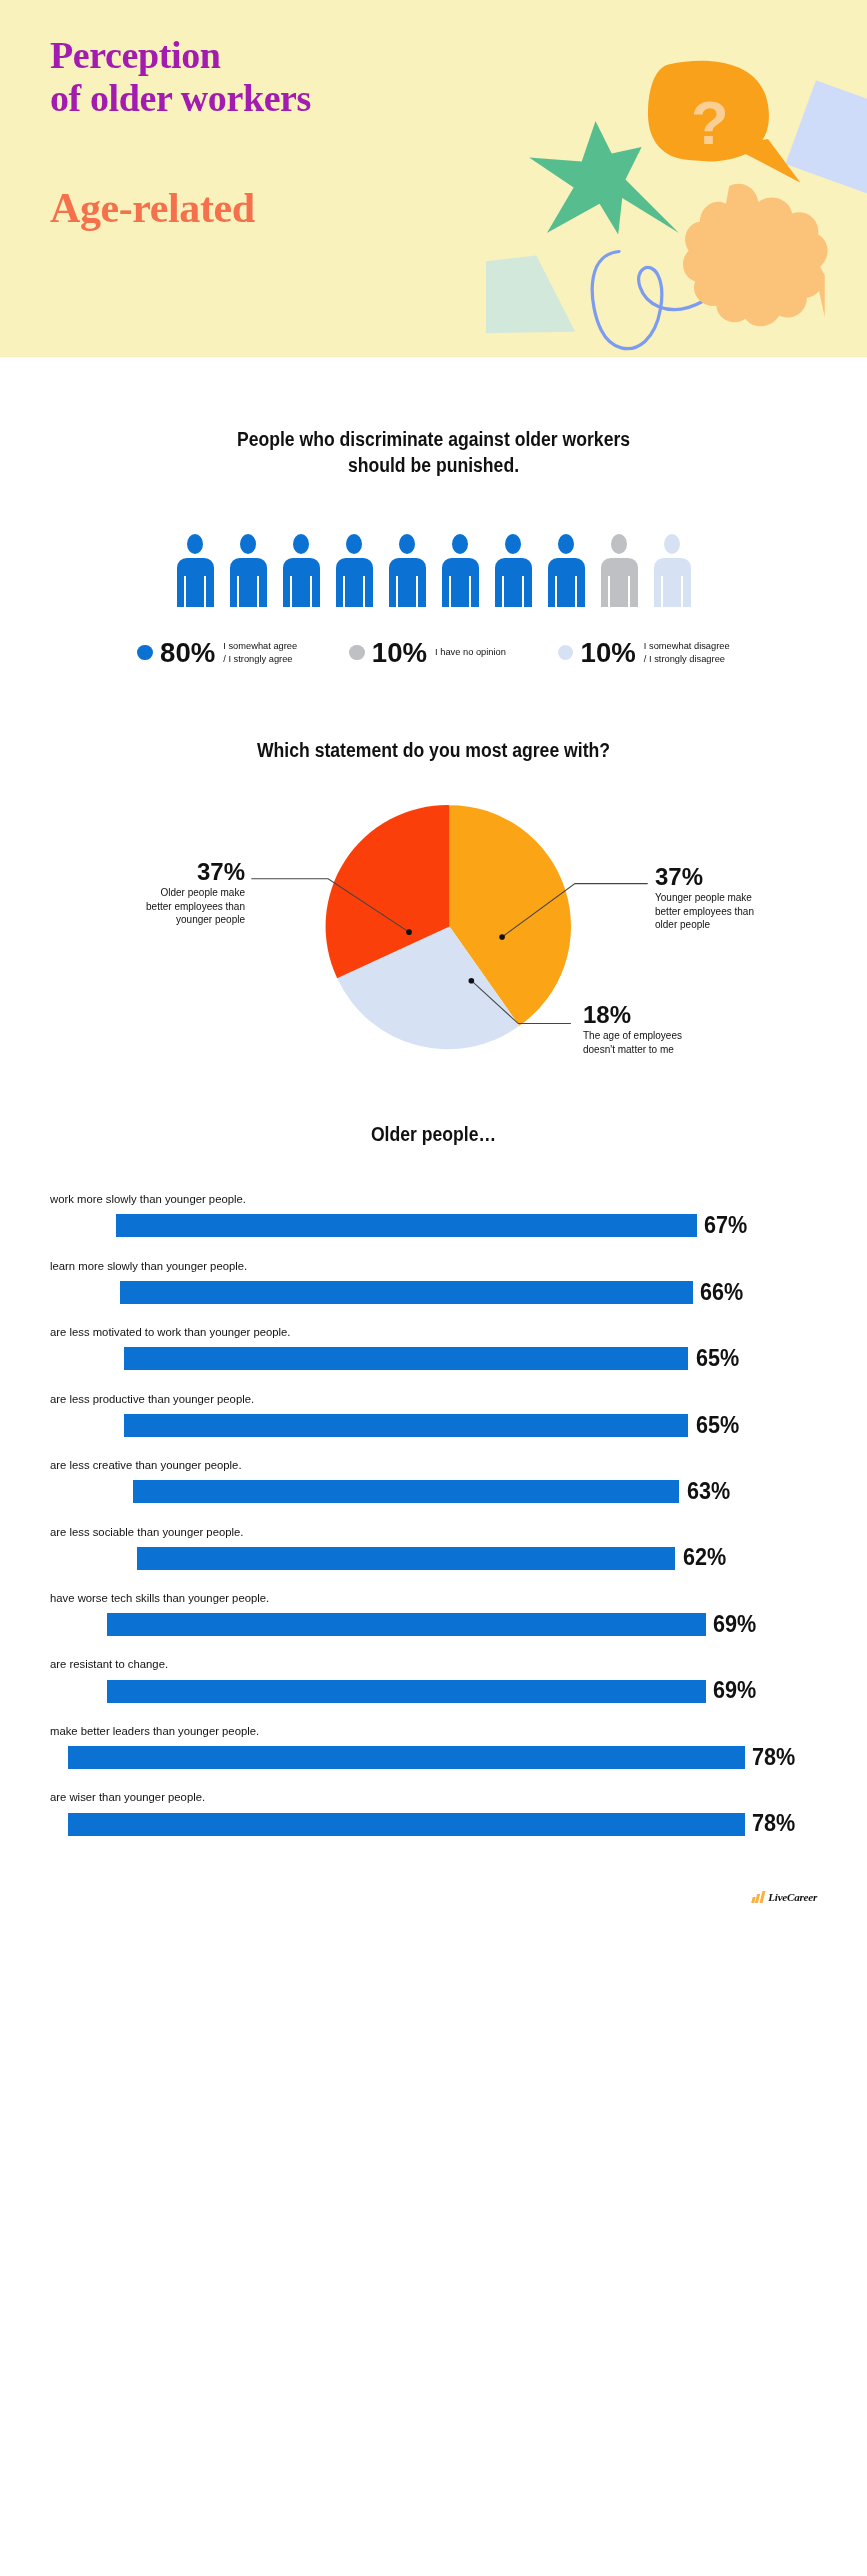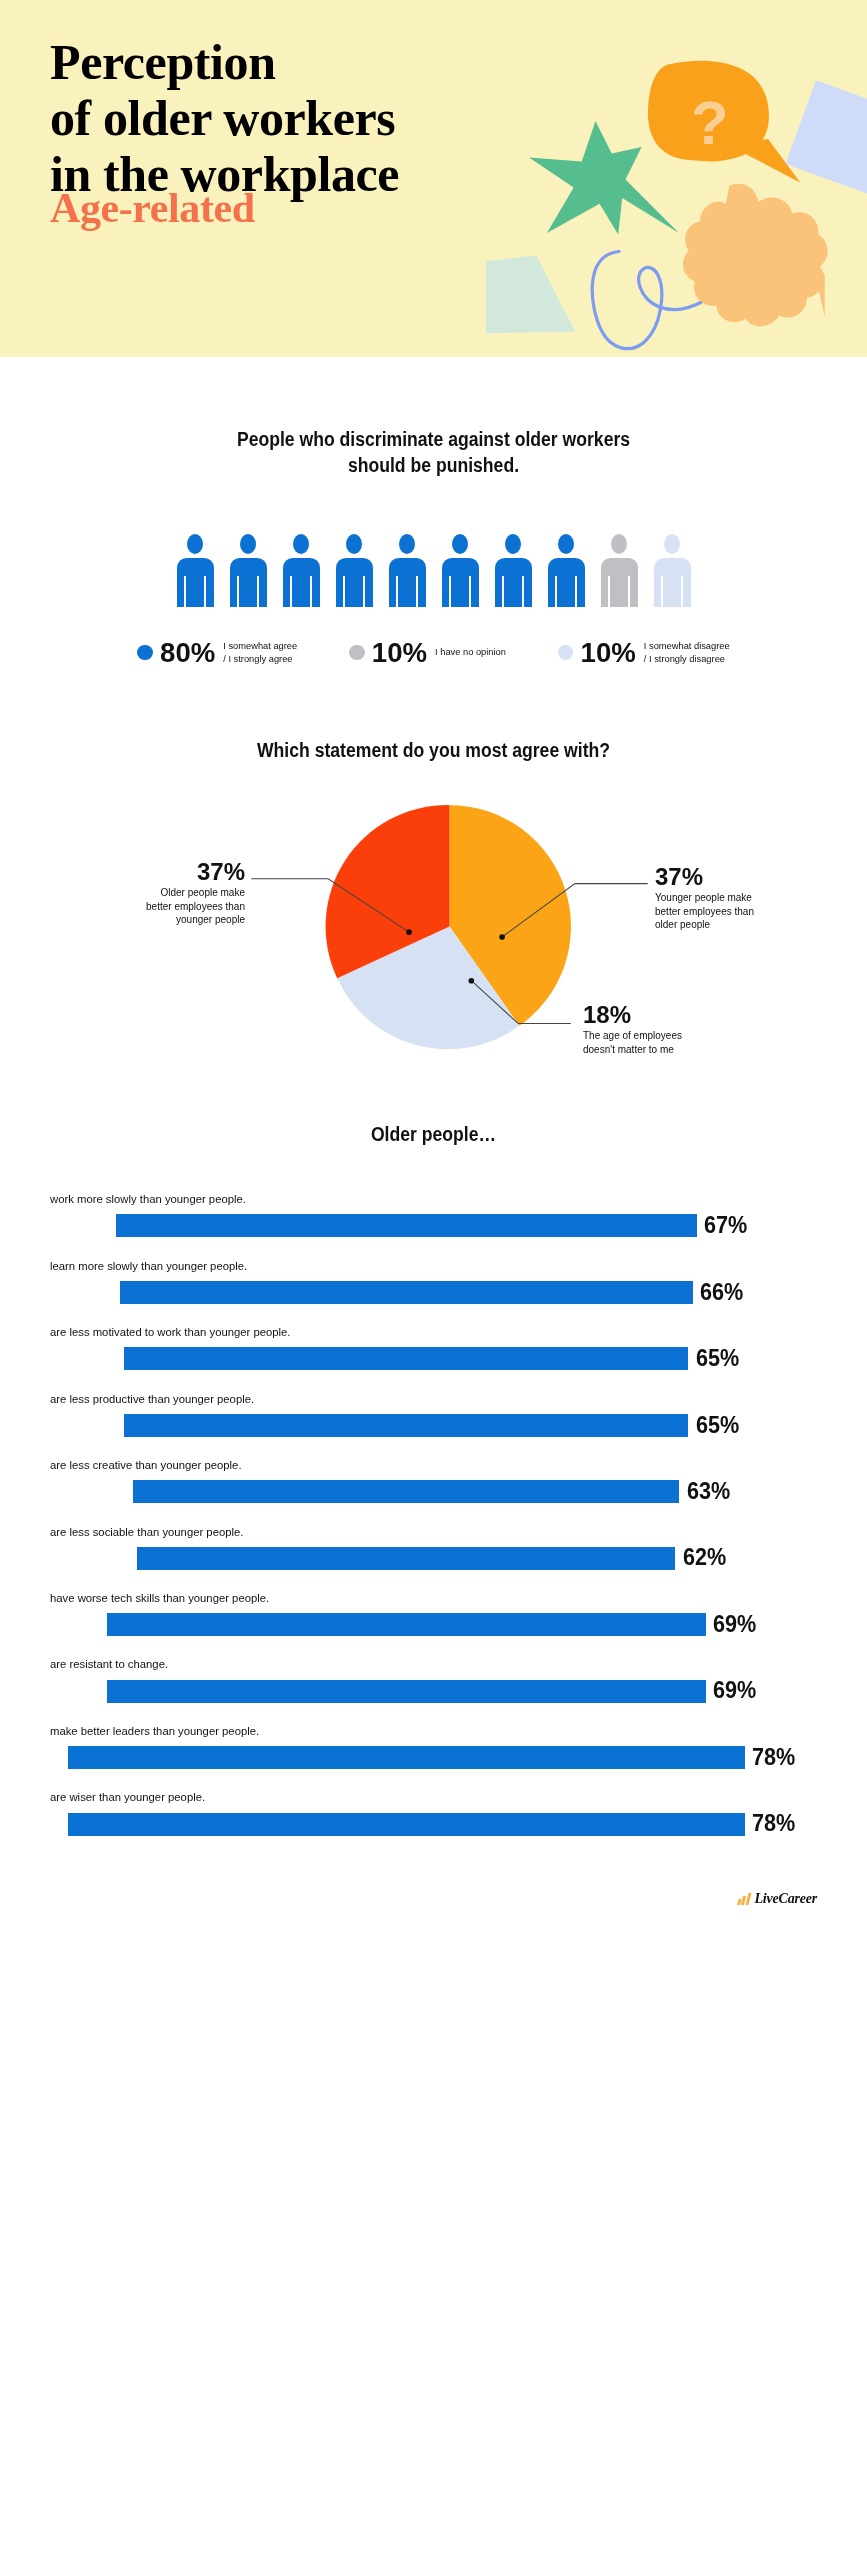--- a/index.html
+++ b/index.html
@@ -19,23 +19,23 @@
     height:357px;
     background:#FAF2BC;
     overflow:hidden;
   }
   .header-title {
     position:absolute;
     left:50px;
     top:34px;
     font-family:"Liberation Serif", serif;
     font-weight:bold;
-    font-size:50px;
+    font-size:38px;
     line-height:1.12;
-    color:#000000;
+    color:#a21caf;
     letter-spacing:-0.4px;
     z-index:5;
   }
   .header-title .line { display:block; white-space:nowrap; }
   .header-sub {
     position:absolute;
     left:50px;
     top:185px;
     font-family:"Liberation Serif", serif;
     font-weight:bold;
@@ -129,21 +129,21 @@
     transform-origin:left center;
   }
 
   
   .footer { height:97px; position:relative; }
   .logo { position:absolute; right:50px; top:34px; display:flex; align-items:center; }
   .logo-mark { display:flex; align-items:flex-end; gap:1.6px; margin-right:4px; }
   .logo-mark i { display:block; width:3.2px; background:#FBB040; transform:skewX(-14deg); }
   .logo-text {
     font-family:"Liberation Serif", serif;
-    font-weight:bold; font-style:italic; font-size:14px; color:#111; letter-spacing:-0.2px;
+    font-weight:bold; font-style:italic; font-size:11px; color:#111; letter-spacing:-0.2px;
   }
 </style>
 </head>
 <body>
 
 <div class="page">
 
   <div class="header">
 
     <svg class="deco" style="left:486px; top:32px;" width="381" height="324" viewBox="0 0 470 400">
@@ -154,21 +154,20 @@
       <path d="M300,190 C316,182 334,192 336,210 C352,198 374,206 378,224 C396,218 412,232 410,250 C424,258 426,278 412,290 C422,304 414,326 396,328 C396,346 378,358 362,350 C352,366 330,368 320,354 C306,364 286,356 284,338 C266,340 252,324 258,308 C242,302 238,282 250,270 C240,256 248,236 264,234 C264,216 282,204 296,212 Z" fill="#FBC37A"></path>
       <polygon points="400,270 418,300 418,352" fill="#FBC37A"></polygon>
       <path d="M225,40 C280,28 340,38 348,90 C356,142 320,158 276,160 L250,158 C206,154 198,120 200,92 C202,64 210,44 225,40 Z" fill="#F9A11B"></path>
       <polygon points="300,140 348,132 388,186" fill="#F9A11B"></polygon>
       <text x="276" y="138" fill="#FBCF93" font-family="Liberation Sans, sans-serif" font-size="76" font-weight="bold" text-anchor="middle">?</text>
     </svg>
 
     <div class="header-title">
       <span class="line">Perception</span>
       <span class="line">of older workers</span>
-      <span class="line">in the workplace</span>
     </div>
 
     <div class="header-sub">
       <span class="line">Age-related</span>
     </div>
   </div>
 
   <div class="picto-section">
     <div class="section-title" style="white-space:pre-line;">People who discriminate against older workers
 should be punished.</div>

